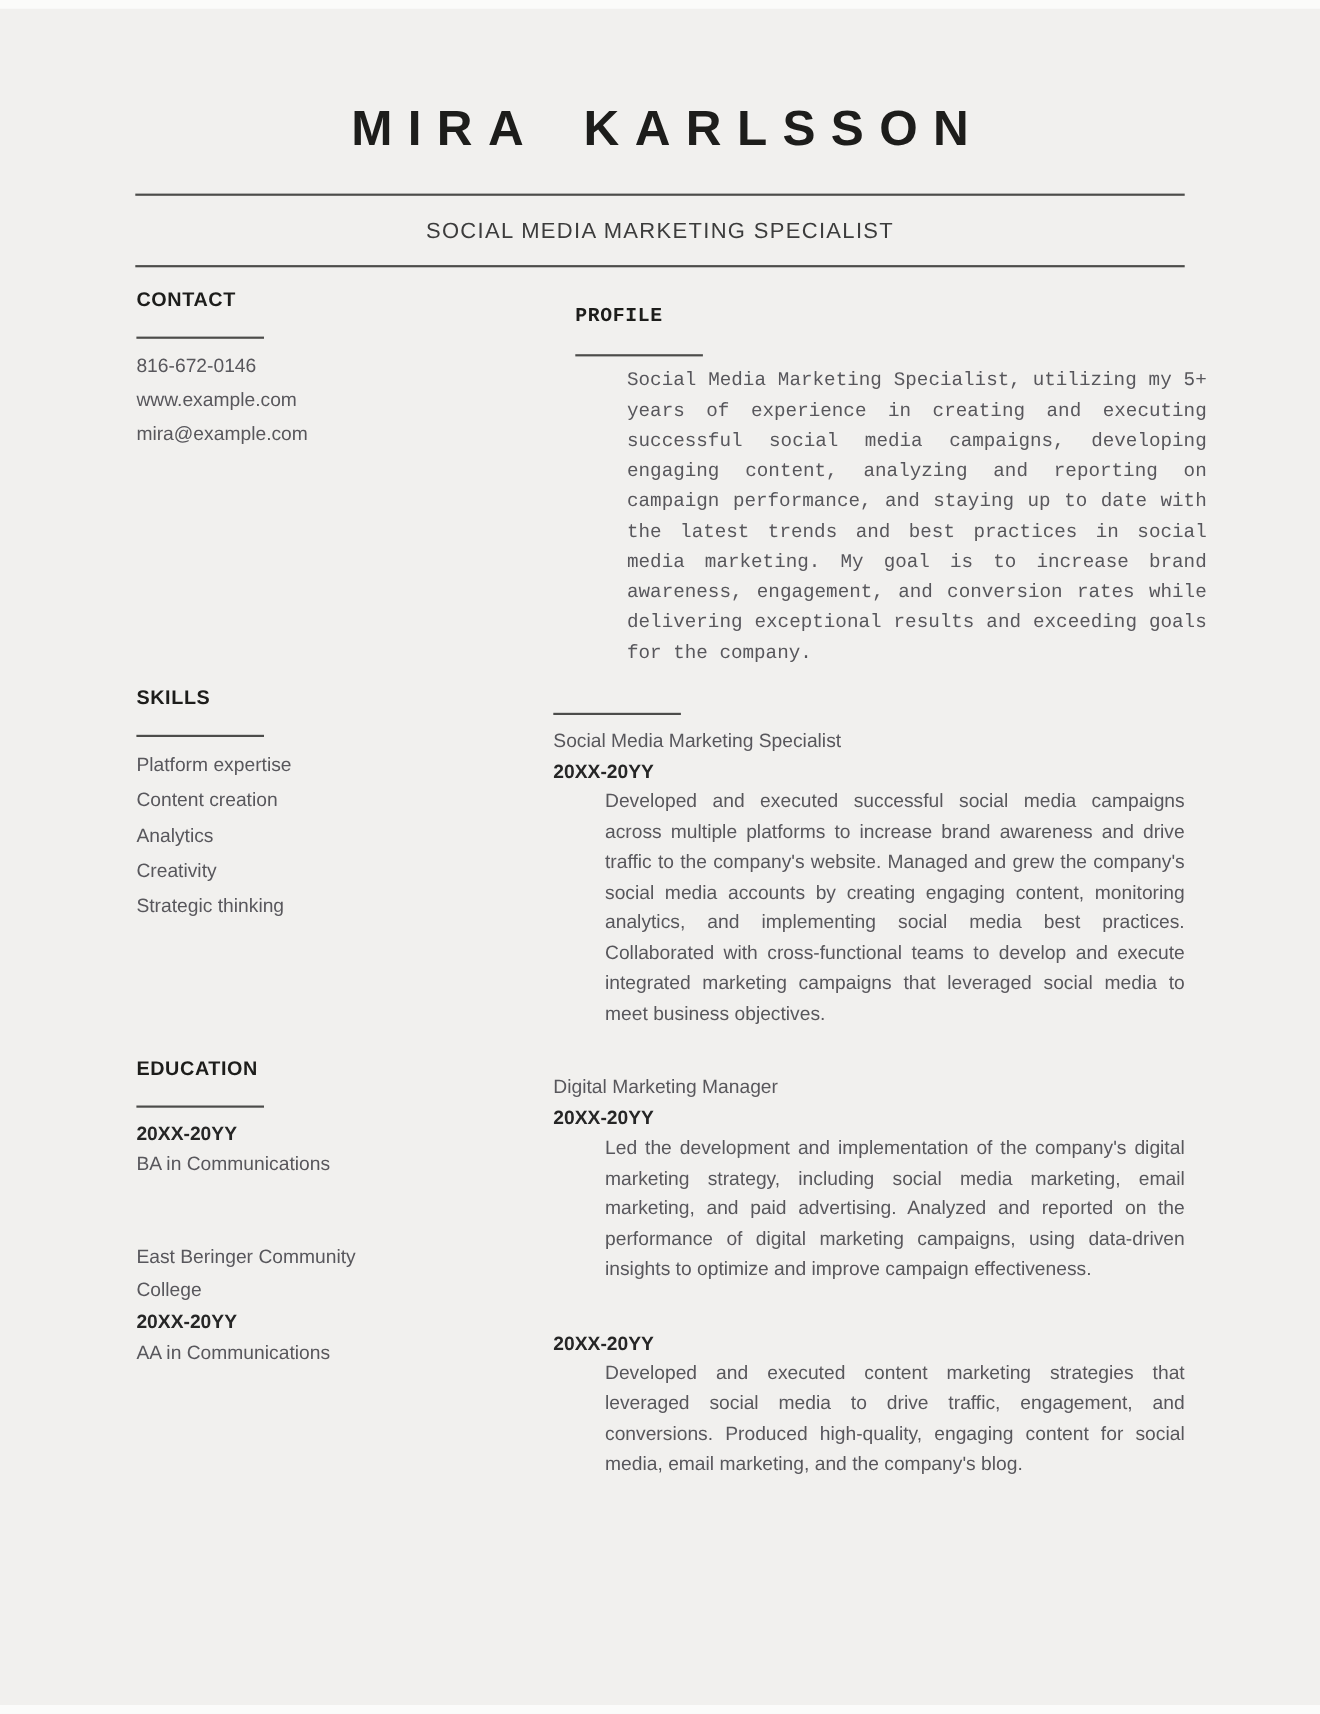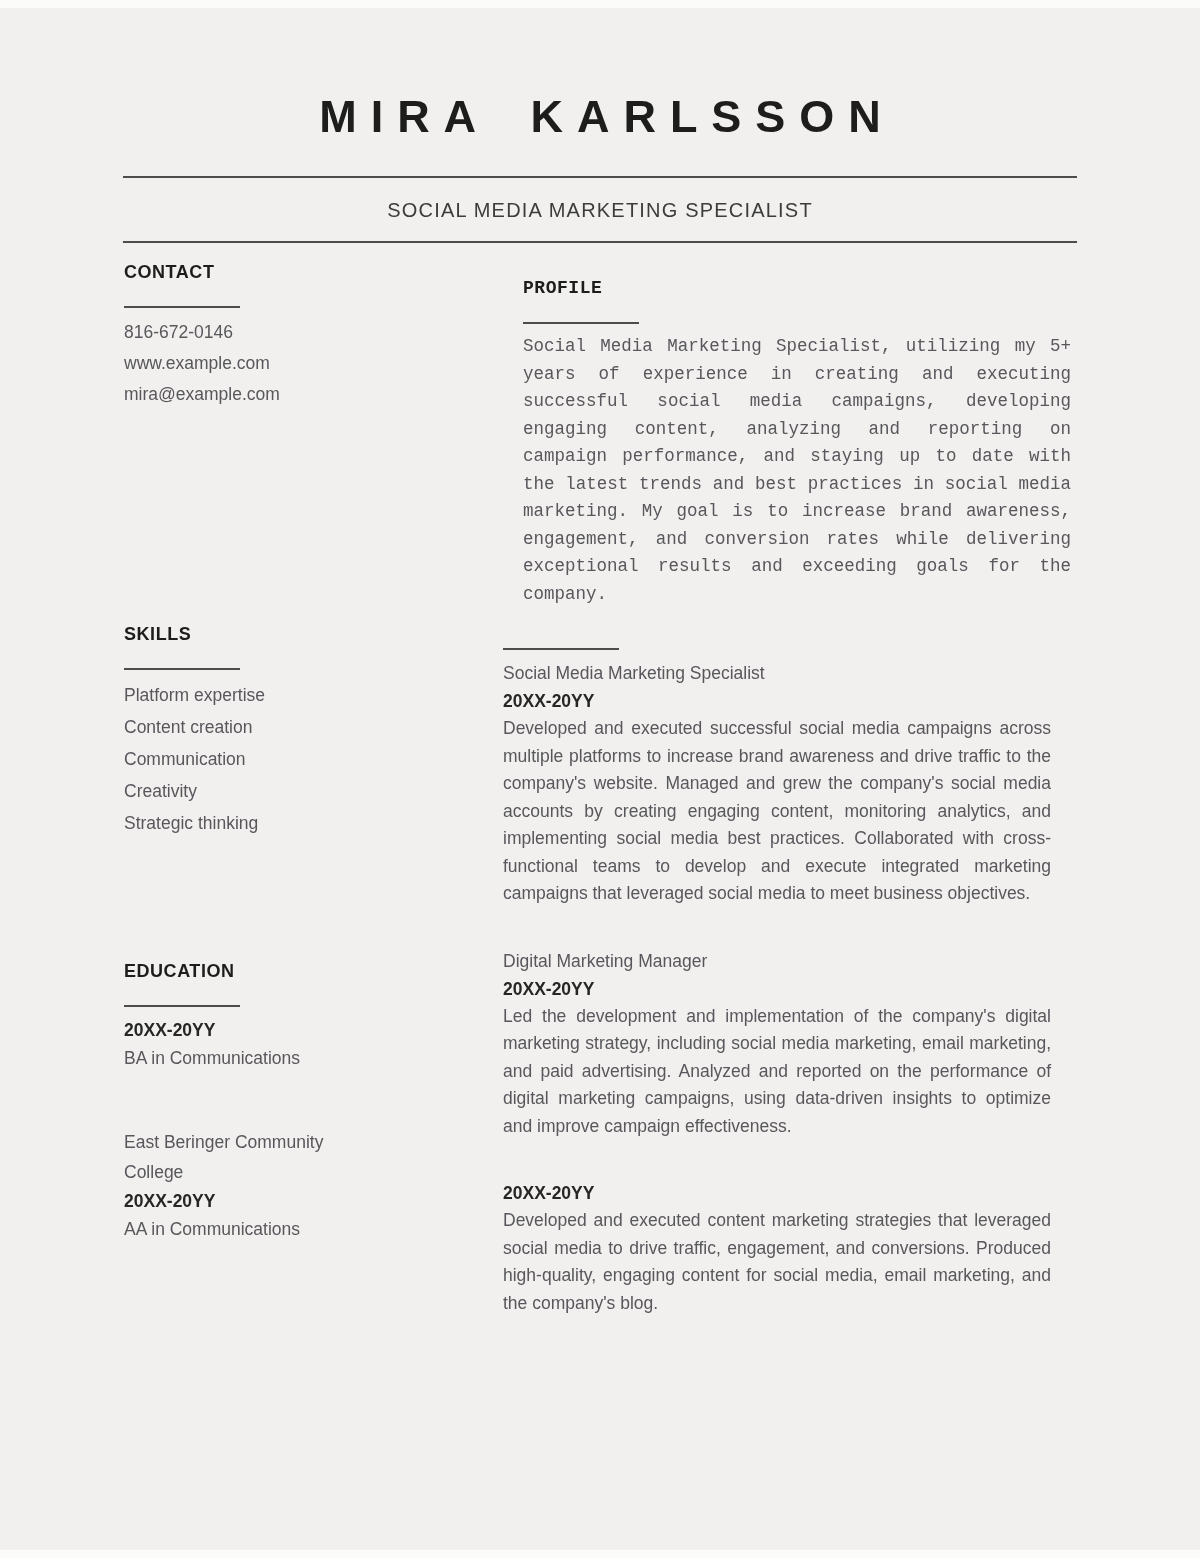--- a/index.html
+++ b/index.html
@@ -74,20 +74,21 @@
     color: var(--body-text);
     line-height: 31px;
   }
   .skills-list .line { line-height: 32px; }
   .para {
     font-size: 17.5px;
     color: var(--body-text);
     line-height: 27.5px;
     text-align: justify;
     max-width: 548px;
+    margin-left: 47px;
   }
   .entry-title {
     font-size: 17.5px;
     color: var(--body-text);
     line-height: 28px;
   }
   .entry-dates {
     font-size: 17.5px;
     font-weight: 700;
     color: var(--date-text);
@@ -127,21 +128,21 @@
       <div class="line">mira@example.com</div>
     </div>
   </div>
 
   <div class="section sec-skills">
     <div class="sec-heading">SKILLS</div>
     <div class="heading-underline"></div>
     <div class="plain-list skills-list">
       <div class="line">Platform expertise</div>
       <div class="line">Content creation</div>
-      <div class="line">Communication</div>
+      <div class="line">Analytics</div>
       <div class="line">Creativity</div>
       <div class="line">Strategic thinking</div>
     </div>
   </div>
 
   <div class="section sec-education">
     <div class="sec-heading">EDUCATION</div>
     <div class="heading-underline"></div>
 
     <div class="edu-entry">

